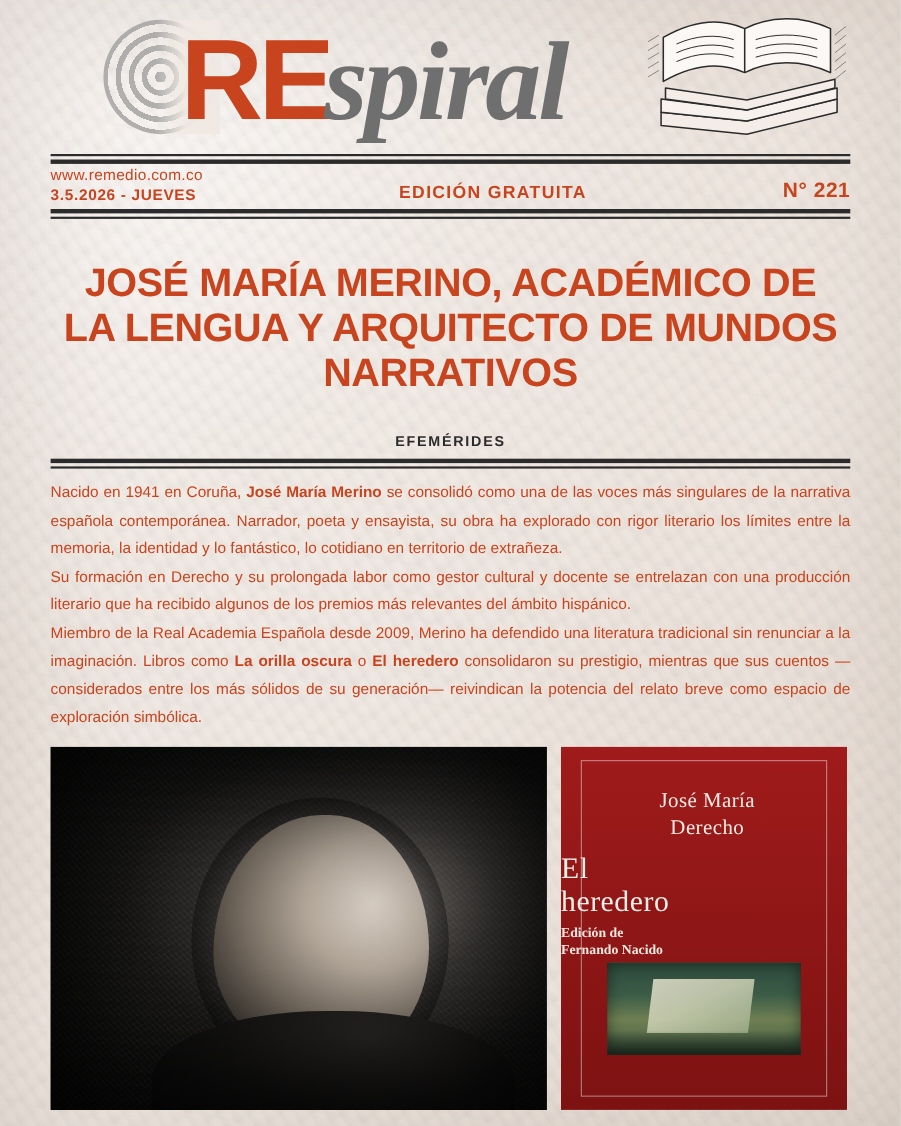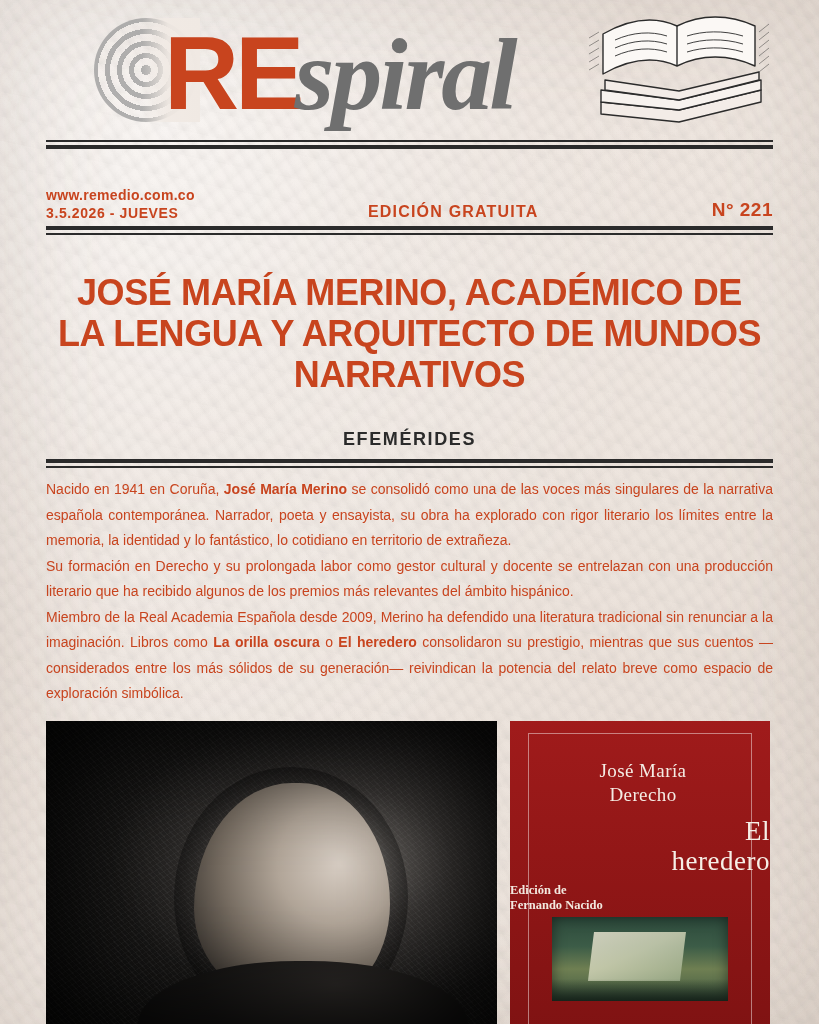--- a/index.html
+++ b/index.html
@@ -125,24 +125,23 @@
 
   .infobar {
     display: flex;
     align-items: flex-end;
     justify-content: space-between;
     padding: 2px 0 4px;
   }
   .infobar-left { line-height: 1.25; }
   .site {
     color: #c8441e;
-    font-weight: bold;
+    font-weight: normal;
     font-size: 14px;
     letter-spacing: .3px;
-    margin-top: 36px;
   }
   .date {
     color: #c8441e;
     font-weight: bold;
     font-size: 14px;
     letter-spacing: .6px;
   }
   .edition {
     color: #c8441e;
     font-weight: bold;
@@ -166,21 +165,21 @@
     font-size: 36px;
     line-height: 41px;
     letter-spacing: -0.4px;
     padding: 13px 4px 4px;
     text-transform: uppercase;
   }
   .kicker {
     text-align: center;
     color: #2b2b2b;
     font-weight: bold;
-    font-size: 18px;
+    font-size: 13px;
     letter-spacing: 1.6px;
     padding: 6px 0 9px;
   }
 
   
   .body-copy {
     padding: 9px 0 6px;
     color: #c8441e;
     font-size: 14px;
     line-height: 25.5px;
@@ -271,22 +270,22 @@
     top: 38px; left: 6px; right: 0;
     text-align: center;
     color: #f4ece4;
     font-family: "Liberation Serif", serif;
     font-size: 19px;
     line-height: 24px;
     letter-spacing: .4px;
   }
   .cover-title {
     position: absolute;
-    top: 95px; left: 0; right: 0;
-    text-align: right;
+    top: 95px; left: 0; right: 16px;
+    text-align: left;
     color: #f6efe7;
     font-family: "Liberation Serif", serif;
     font-size: 27px;
     line-height: 30px;
     letter-spacing: .5px;
   }
   .cover-editor {
     position: absolute;
     top: 162px; left: 0; right: 0;
     text-align: left;

